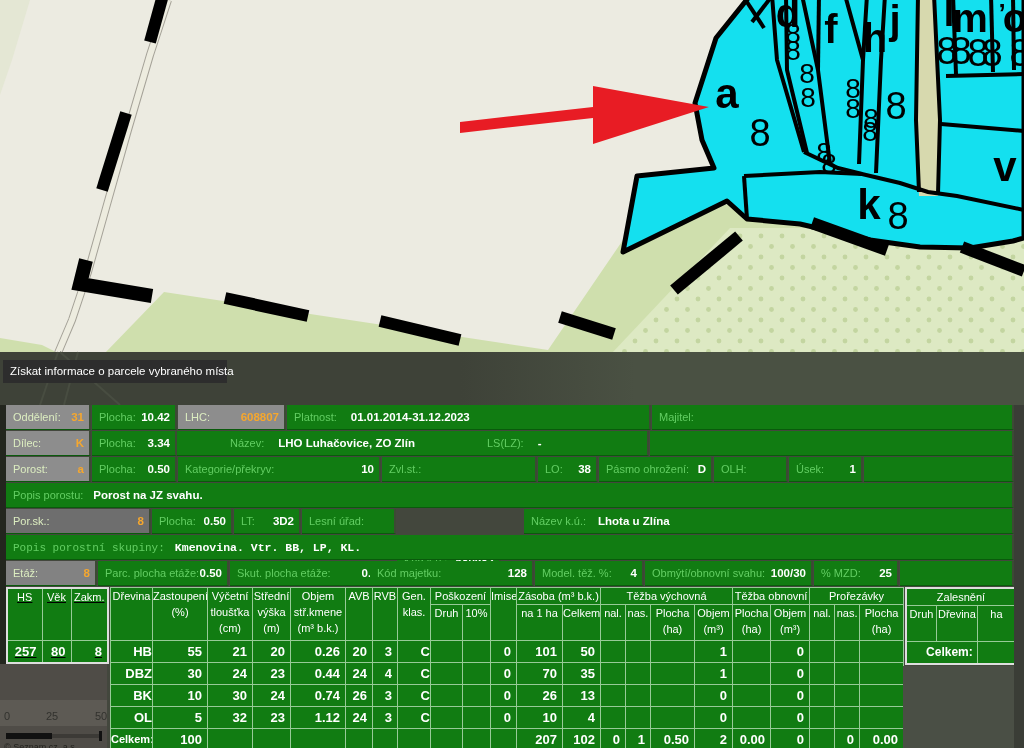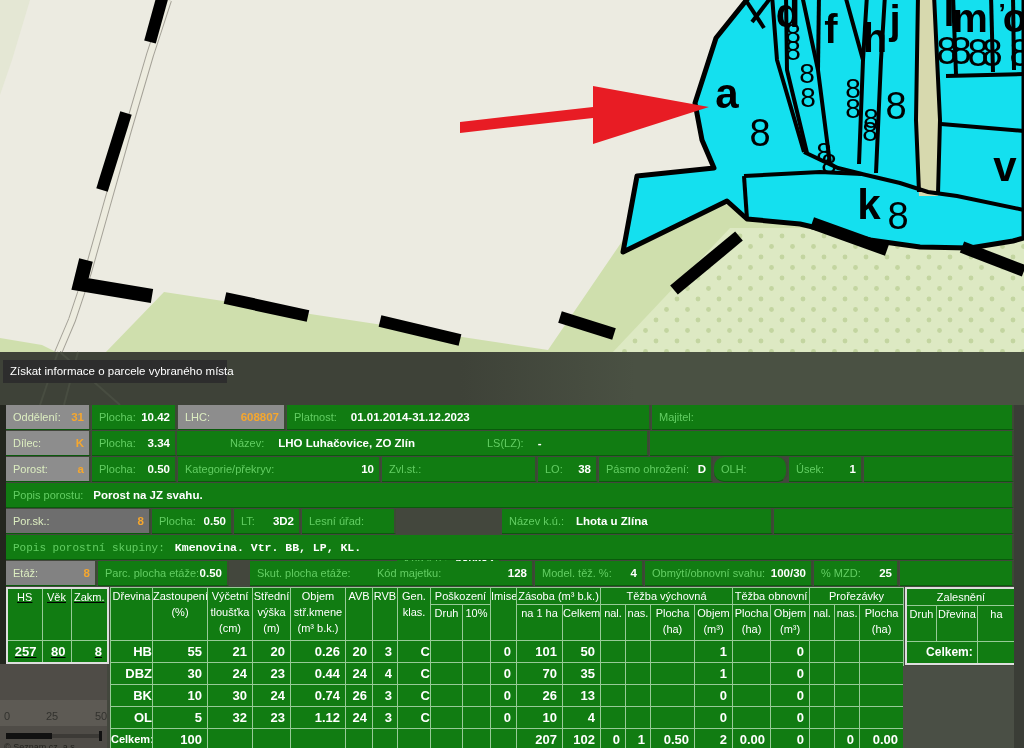--- a/index.html
+++ b/index.html
@@ -152,43 +152,43 @@
   <div class="cell" style="left:480px;width:169px;"><span class="lab">LS(LZ):</span><span class="valL" style="padding-left:14px;">-</span></div>
   <div class="cell" style="left:650px;width:364px;"></div>
 </div>
 <div class="row" style="left:0;top:457px;width:1024px;">
   <div class="cell gray" style="left:6px;width:85px;"><span class="lab">Porost:</span><span class="val orange">a</span></div>
   <div class="cell" style="left:92px;width:85px;"><span class="lab">Plocha:</span><span class="val">0.50</span></div>
   <div class="cell" style="left:178px;width:203px;"><span class="lab">Kategorie/překryv:</span><span class="val">10</span></div>
   <div class="cell" style="left:382px;width:155px;"><span class="lab">Zvl.st.:</span></div>
   <div class="cell" style="left:538px;width:60px;"><span class="lab">LO:</span><span class="val">38</span></div>
   <div class="cell" style="left:599px;width:114px;"><span class="lab">Pásmo ohrožení:</span><span class="val">D</span></div>
-  <div class="cell" style="left:714px;width:74px;border-radius:10px;"><span class="lab">OLH:</span></div>
+  <div class="cell" style="left:714px;width:74px;"><span class="lab">OLH:</span></div>
   <div class="cell" style="left:789px;width:74px;"><span class="lab">Úsek:</span><span class="val">1</span></div>
   <div class="cell" style="left:864px;width:150px;"></div>
 </div>
 <div class="row" style="left:0;top:483px;width:1024px;">
   <div class="cell" style="left:6px;width:1008px;"><span class="lab">Popis porostu:</span><span class="valL" style="padding-left:10px;">Porost na JZ svahu.</span></div>
 </div>
 <div class="row" style="left:0;top:509px;width:1024px;">
   <div class="cell gray" style="left:6px;width:145px;background:#6e6e6e;"><span class="lab">Por.sk.:</span><span class="val orange">8</span></div>
   <div class="cell" style="left:152px;width:81px;"><span class="lab">Plocha:</span><span class="val">0.50</span></div>
   <div class="cell" style="left:234px;width:67px;"><span class="lab">LT:</span><span class="val">3D2</span></div>
   <div class="cell" style="left:302px;width:94px;"><span class="lab">Lesní úřad:</span></div>
   <div class="cell" style="left:397px;width:104px;margin-top:40px;"><span class="lab">Kód k.ú.:</span><span class="val">680982</span></div>
-  <div class="cell" style="left:502px;width:271px;"><span class="lab">Název k.ú.:</span><span class="valL" style="padding-left:12px;">Lhota u Zlína</span></div>
+  <div class="cell" style="left:524px;width:271px;"><span class="lab">Název k.ú.:</span><span class="valL" style="padding-left:12px;">Lhota u Zlína</span></div>
   <div class="cell" style="left:774px;width:240px;"></div>
 </div>
 <div class="row" style="left:0;top:535px;width:1024px;font-family:Liberation Mono, monospace;">
   <div class="cell" style="left:6px;width:1008px;"><span class="lab">Popis porostní skupiny:</span><span class="valL" style="padding-left:10px;">Kmenovina. Vtr. BB, LP, KL.</span></div>
 </div>
 <div class="row" style="left:0;top:561px;width:1024px;">
   <div class="cell gray" style="left:6px;width:91px;background:#828282;"><span class="lab">Etáž:</span><span class="val orange">8</span></div>
   <div class="cell" style="left:98px;width:131px;"><span class="lab">Parc. plocha etáže:</span><span class="val">0.50</span></div>
-  <div class="cell" style="left:230px;width:161px;margin-left:20px;"><span class="lab">Skut. plocha etáže:</span><span class="val">0.50</span></div>
+  <div class="cell" style="left:230px;width:161px;"><span class="lab">Skut. plocha etáže:</span><span class="val">0.50</span></div>
   <div class="cell" style="left:370px;width:164px;"><span class="lab">Kód majetku:</span><span class="val">128</span></div>
   <div class="cell" style="left:535px;width:109px;"><span class="lab">Model. těž. %:</span><span class="val">4</span></div>
   <div class="cell" style="left:645px;width:168px;"><span class="lab">Obmýtí/obnovní svahu:</span><span class="val">100/30</span></div>
   <div class="cell" style="left:814px;width:85px;"><span class="lab">% MZD:</span><span class="val">25</span></div>
   <div class="cell" style="left:900px;width:114px;"></div>
 </div>
 
 <table class="st" id="blockL" style="left:6px;top:587px;width:101px;text-decoration:underline;">
 <colgroup>
       <col style="width:35px">

